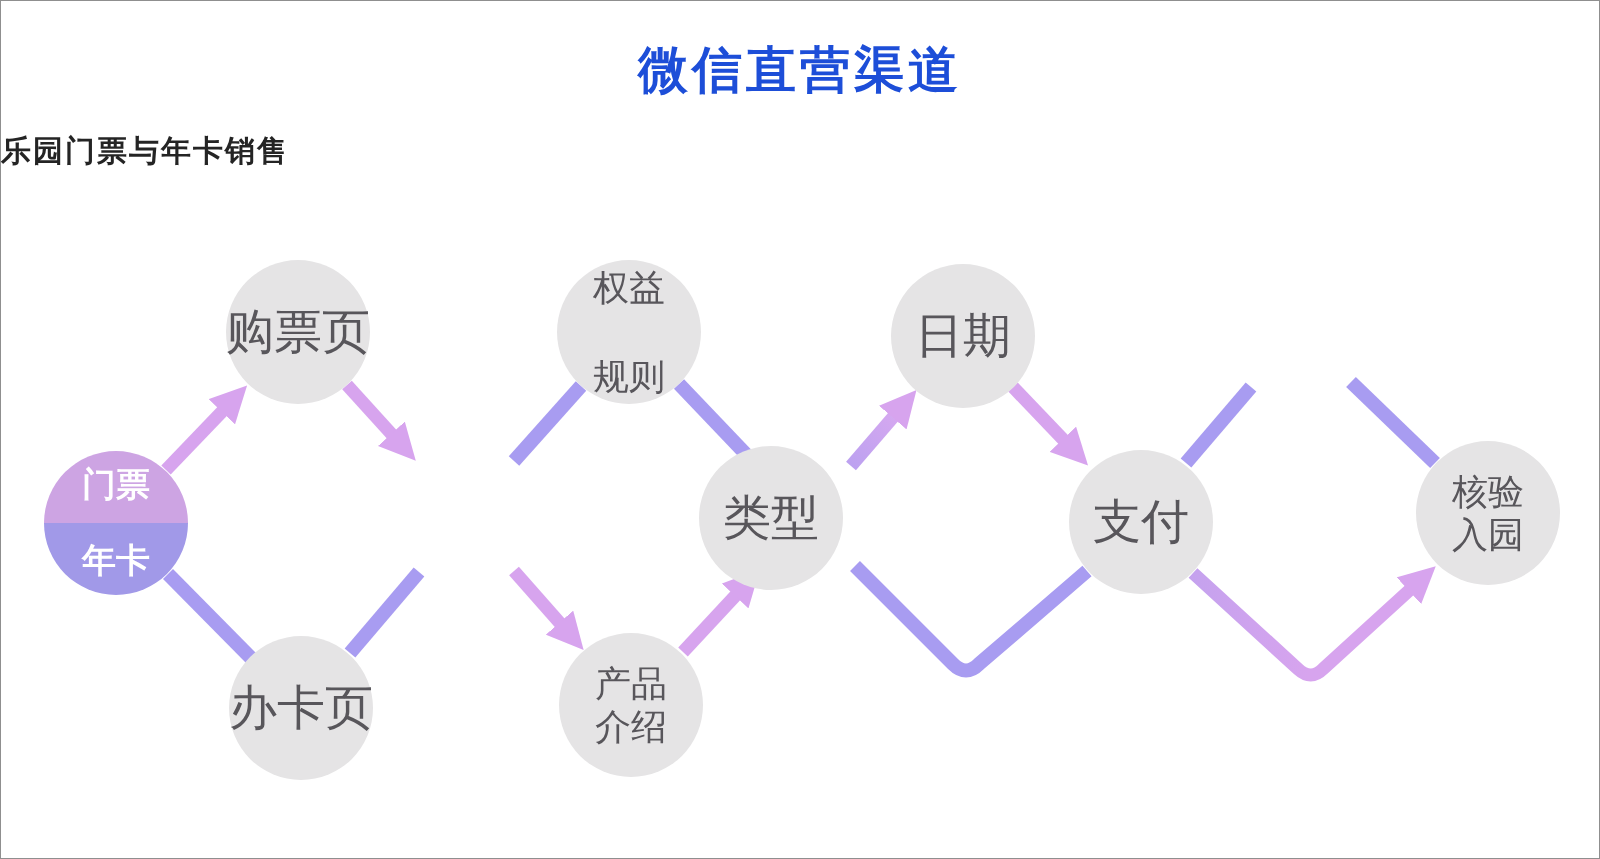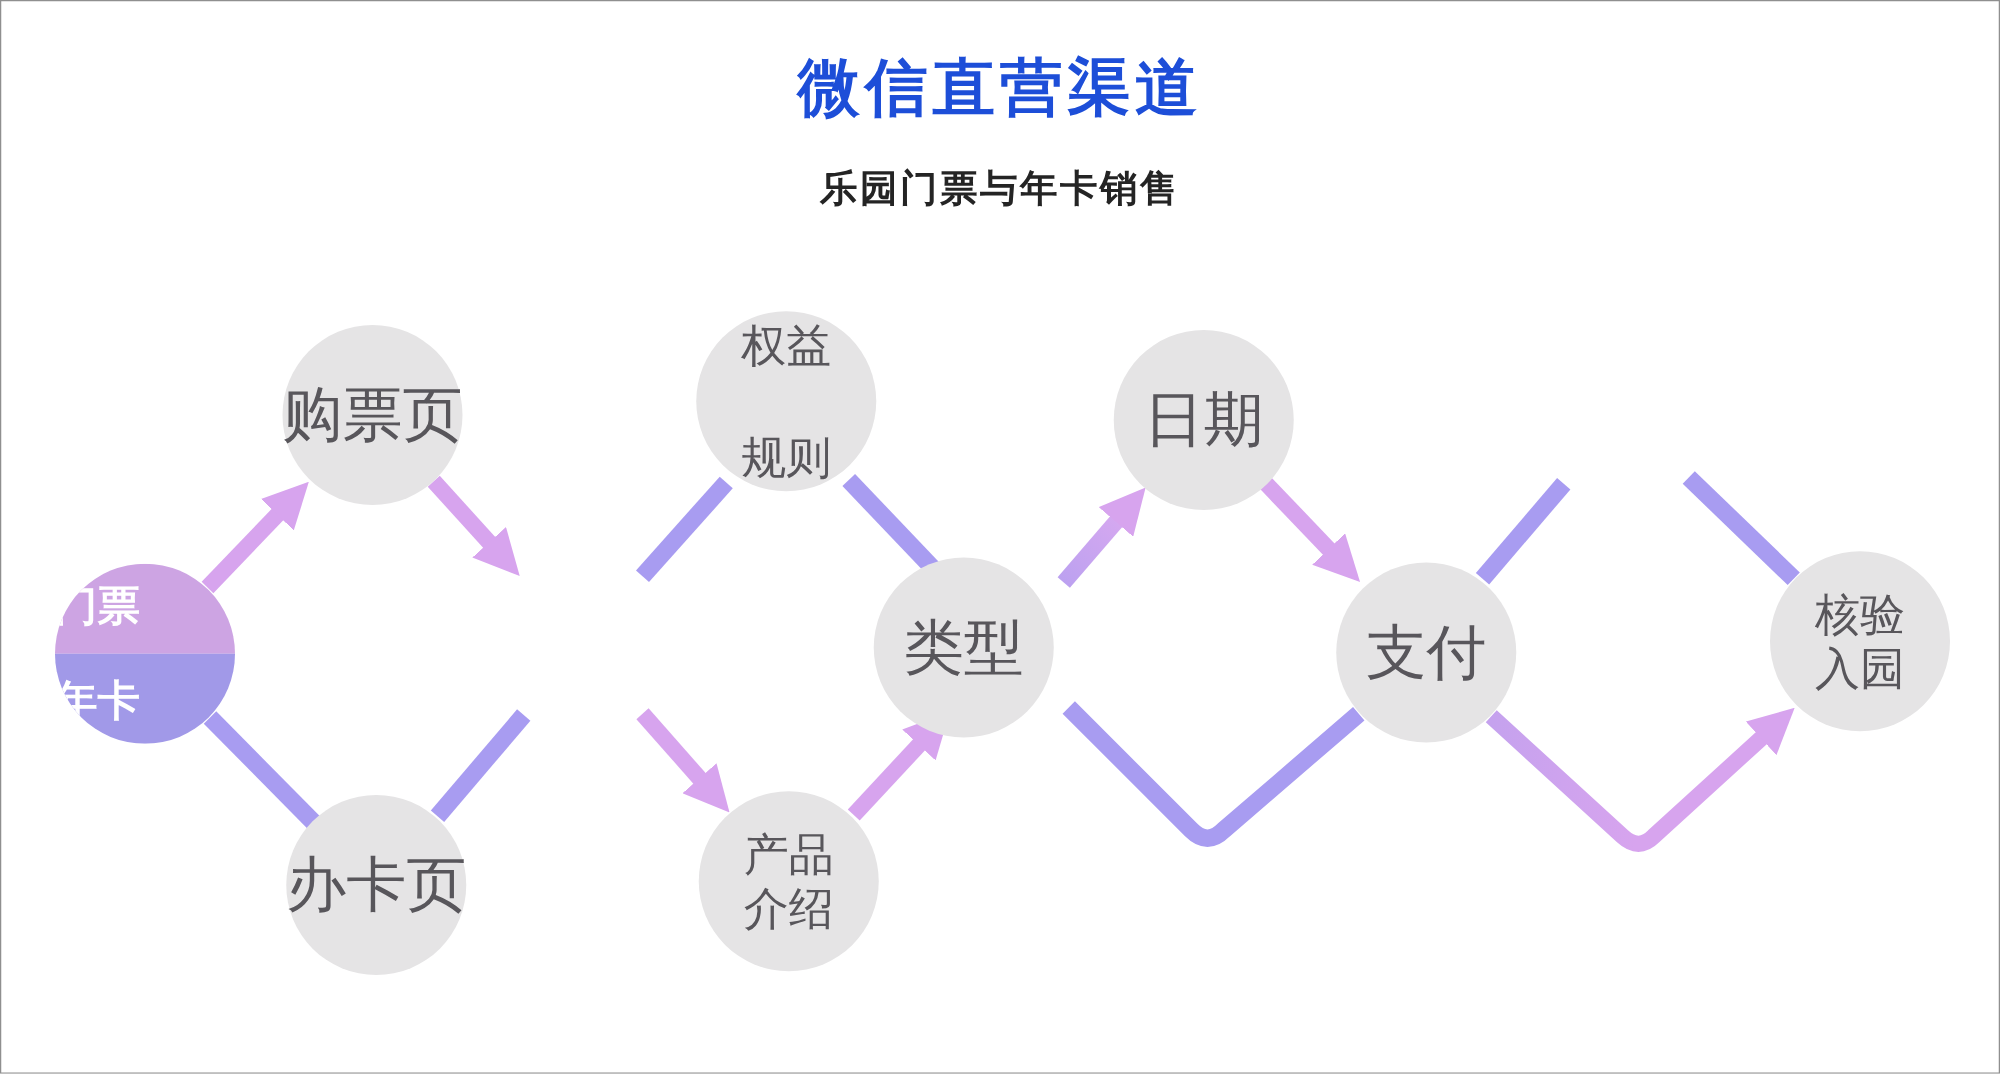--- a/index.html
+++ b/index.html
@@ -7,21 +7,21 @@
     position:relative;width:1600px;height:859px;background:#ffffff;
     border:1px solid #8f8f8f;box-sizing:border-box;overflow:hidden;
     font-family:"Liberation Sans","DejaVu Sans",sans-serif;
   }
   
   .title{
     position:absolute;top:36px;left:0;width:100%;text-align:center;
     font-size:50px;font-weight:900;color:#1d4ed8;letter-spacing:4px;z-index:3;
   }
   .subtitle{
-    position:absolute;top:130px;left:0;width:100%;text-align:center;
+    position:absolute;top:130px;left:0;width:100%;
     font-size:30px;font-weight:700;color:#242424;letter-spacing:2px;z-index:3;
   }
   .logo{
     position:absolute;top:14px;right:46px;display:flex;align-items:center;
     color:#a79ee9;z-index:3;
   }
   .logo-icon{width:64px;height:62px;margin-right:4px;}
   .logo-text{font-size:42px;font-weight:700;letter-spacing:0.5px;}
   .logo-reg{font-size:15px;font-weight:700;align-self:flex-start;margin-top:6px;}
   
@@ -31,39 +31,39 @@
     position:absolute;width:144px;height:144px;border-radius:50%;
     background:#e5e4e5;color:#58565b;z-index:2;
     display:flex;flex-direction:column;align-items:center;justify-content:center;
     text-align:center;
   }
   .node.single{font-size:48px;}
   .node.double{font-size:36px;line-height:1.2;}
   .n-ticket-page  {left:225px;top:259px;}
   .n-card-page    {left:228px;top:635px;}
   .n-package      {left:393px;top:443px;}
-  .n-benefit-rules{left:556px;top:248px;gap:46px;}
+  .n-benefit-rules{left:556px;top:259px;gap:46px;}
   .n-product-intro{left:558px;top:632px;}
   .n-type         {left:698px;top:445px;}
   .n-date         {left:890px;top:263px;}
   .n-payment      {left:1068px;top:449px;}
   .n-reservation  {left:1225px;top:259px;}
   .n-verify-entry {left:1415px;top:440px;}
   
   .start-node{
     position:absolute;left:43px;top:450px;width:144px;height:144px;border-radius:50%;
     overflow:hidden;z-index:2;color:#ffffff;font-size:34px;font-weight:600;
     display:flex;flex-direction:column;
   }
   .start-top{
-    flex:1;background:#cda4e3;display:flex;align-items:center;
+    flex:1;background:#cda4e3;display:flex;align-items:center;justify-content:center;
     padding-bottom:4px;
   }
   .start-bottom{
-    flex:1;background:#a199e8;display:flex;align-items:center;justify-content:flex-start;
+    flex:1;background:#a199e8;display:flex;align-items:center;justify-content:center;
     padding-top:4px;
   }
 </style>
 </head>
 <body>
 
 <div class="canvas">
 
   <div class="title">微信直营渠道</div>
   <div class="subtitle">乐园门票与年卡销售</div>

